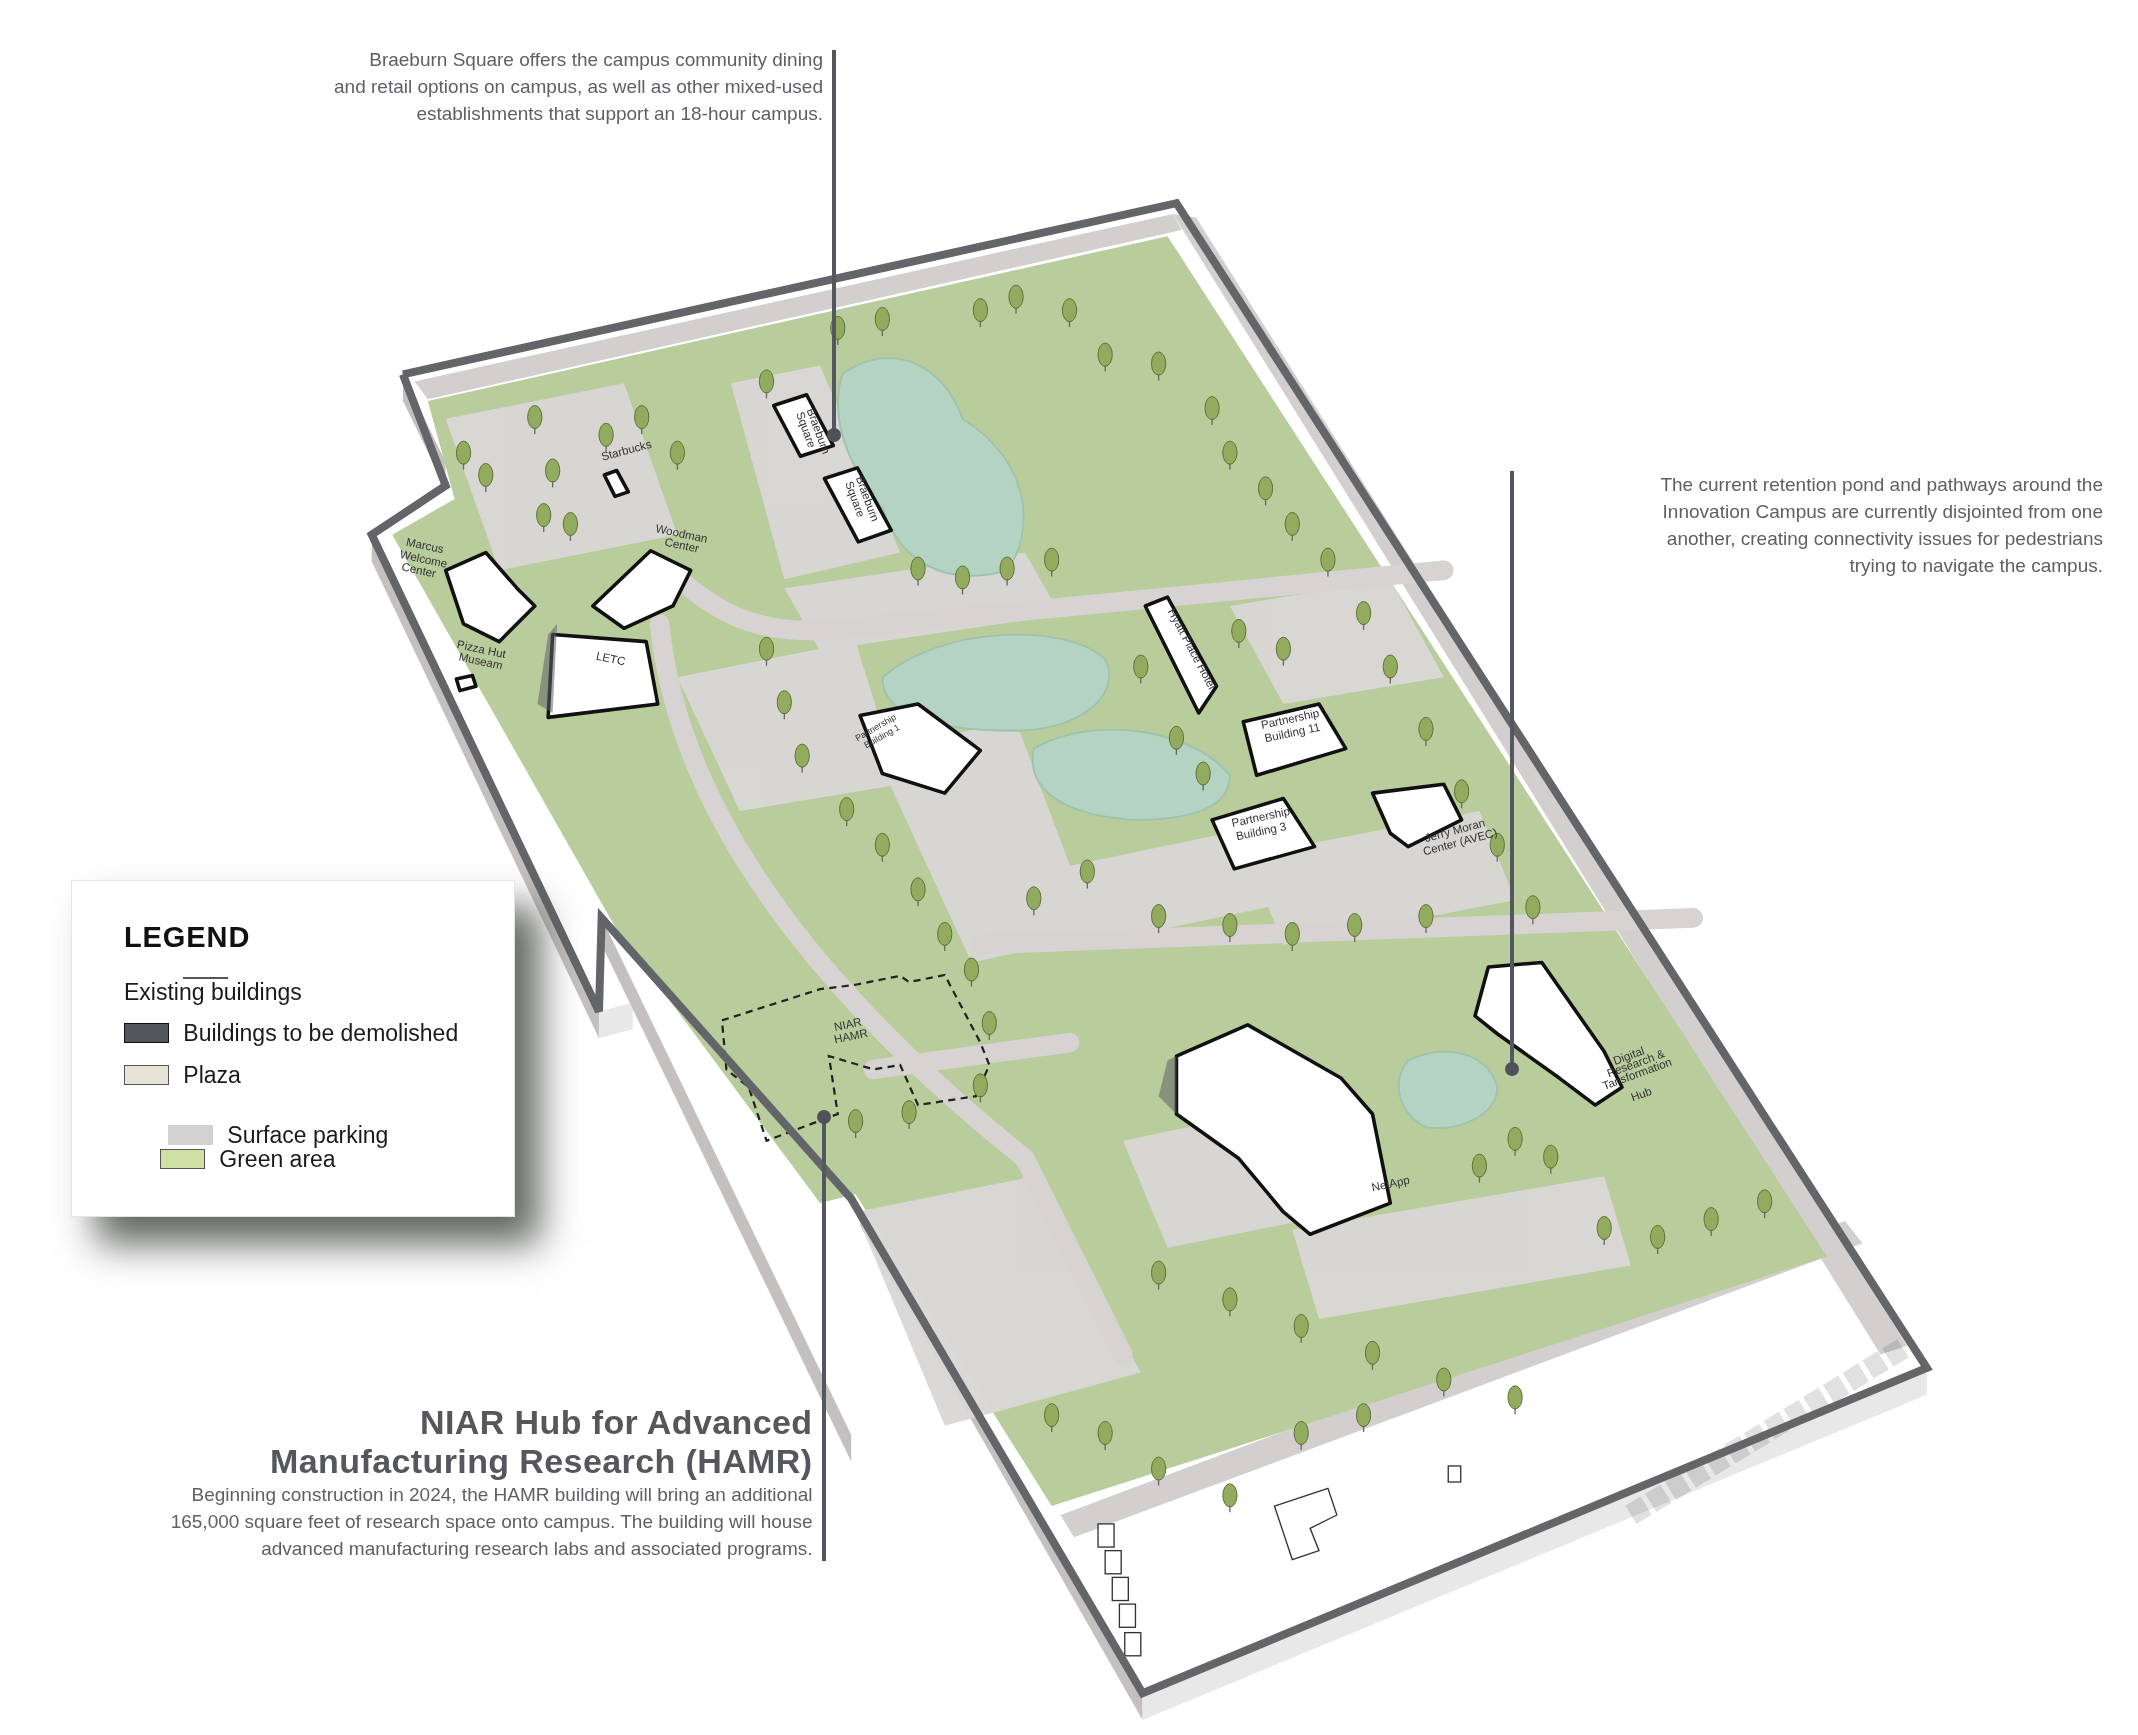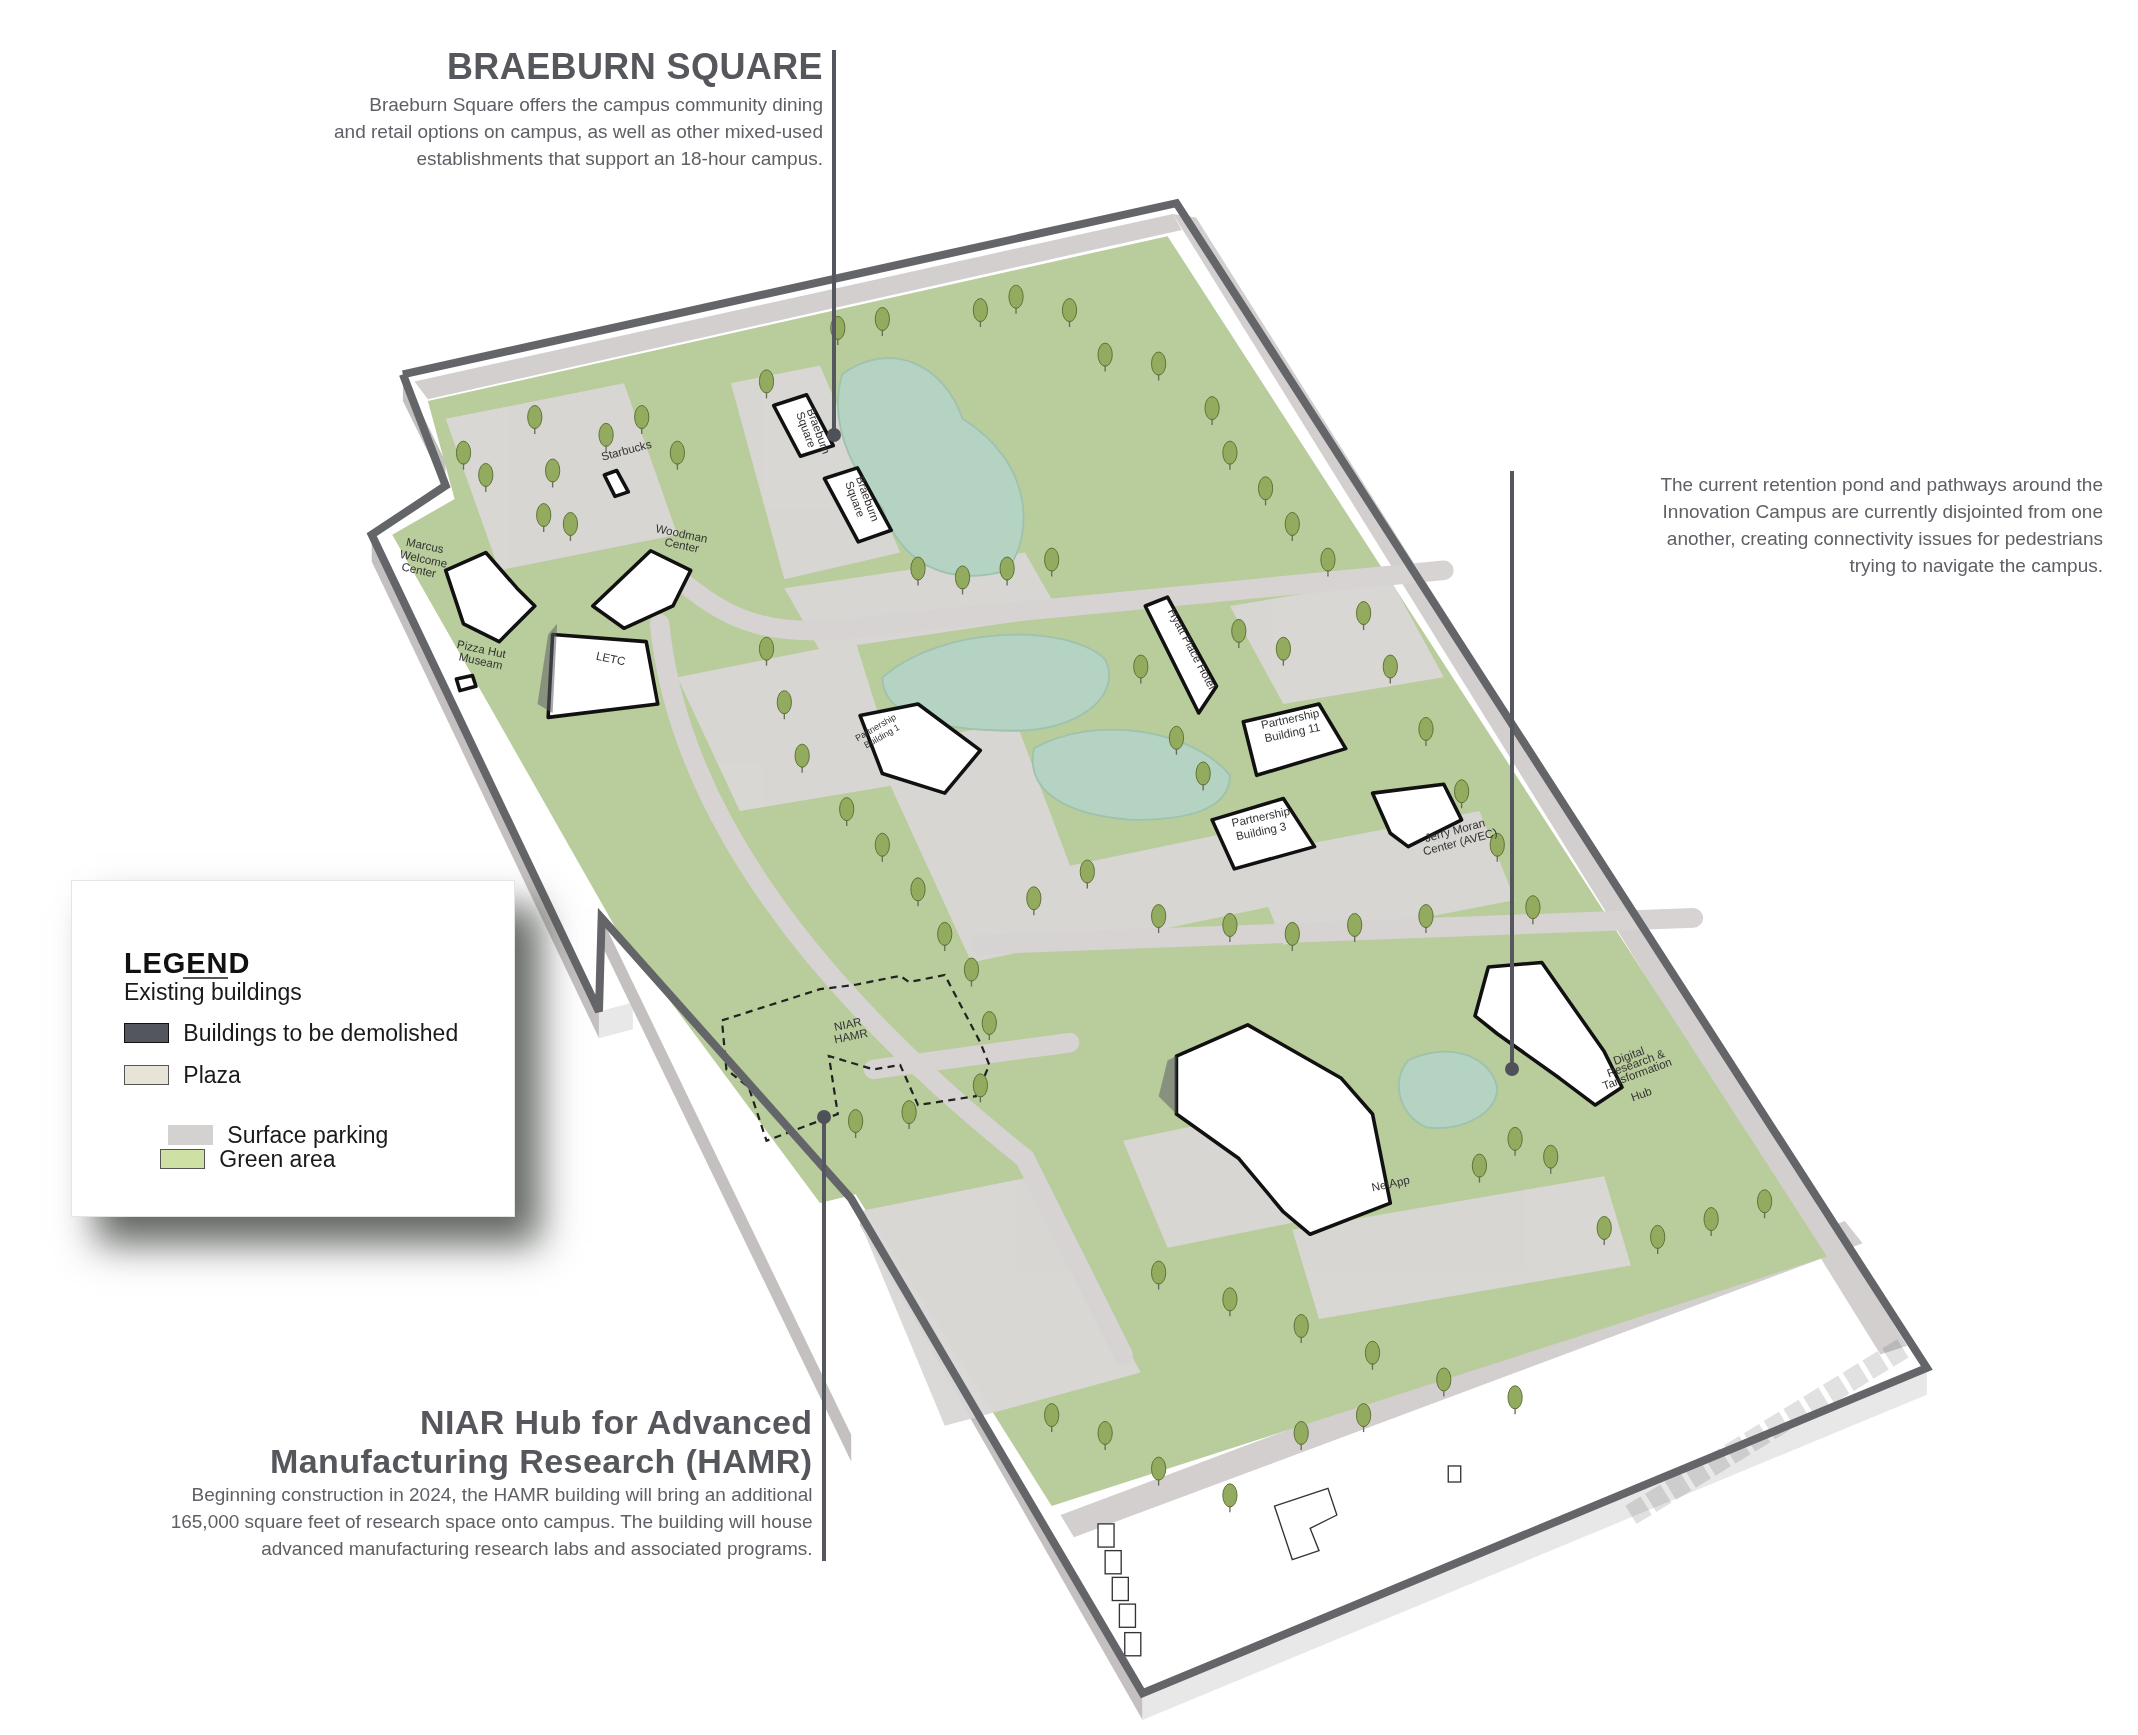--- a/index.html
+++ b/index.html
@@ -13,21 +13,21 @@
   #pond-callout { left:1524px; top:471px; width:579px; text-align:right; }
   #hamr-callout { left:12.5px; top:1403px; width:800px; text-align:right; }
   #hamr-callout .callout-title { font-size:34px; line-height:39px; }
   .leader { position:absolute; background:#55575e; width:3.6px; }
   .leader-dot { position:absolute; width:14.3px; height:14.3px; border-radius:50%; background:#4f5158; }
   #legend {
     position:absolute; left:71px; top:880px; width:442px; height:335px; background:#fff;
     box-shadow: 25px 27px 36px rgba(70,75,70,0.85);
     border:0.9px solid #e5e5e5;
   }
-  #legend-title { position:absolute; left:52px; top:40px; font-size:29px; font-weight:bold; color:#111; letter-spacing:0.9px;margin-top:26px; }
+  #legend-title { position:absolute; left:52px; top:40px; font-size:29px; font-weight:bold; color:#111; letter-spacing:0.9px; }
   .legend-row { position:absolute; left:52px; height:28.5px; display:flex; align-items:center; }
   .legend-swatch { width:45px; height:19.6px; border:1.3px solid #555; box-sizing:border-box; margin-right:14.3px; }
   .legend-label { font-size:23px; color:#1a1a1a; }
 </style>
 </head>
 <body>
 
 <svg id="map-svg" viewBox="0 0 2400 1948" xmlns="http://www.w3.org/2000/svg">
   <defs>
     <g id="tree">
@@ -232,21 +232,20 @@
 <div class="leader" style="left:832px; top:50px; height:385px;"></div>
 <div class="leader-dot" style="left:827px; top:428px;"></div>
 
 <div class="leader" style="left:1510px; top:471px; height:599px;"></div>
 <div class="leader-dot" style="left:1505px; top:1062px;"></div>
 
 <div class="leader" style="left:822px; top:1117px; height:444px;"></div>
 <div class="leader-dot" style="left:817px; top:1110px;"></div>
 
 <div class="callout" id="braeburn-callout">
-  <div class="callout-title">BRAEBURN SQUARE</div>
   <div class="callout-body">
     <div>Braeburn Square offers the campus community dining</div>
     <div>and retail options on campus, as well as other mixed-used</div>
     <div>establishments that support an 18-hour campus.</div>
   </div>
 </div>
 
 <div class="callout" id="pond-callout">
   <div class="callout-body">
     <div>The current retention pond and pathways around the</div>

